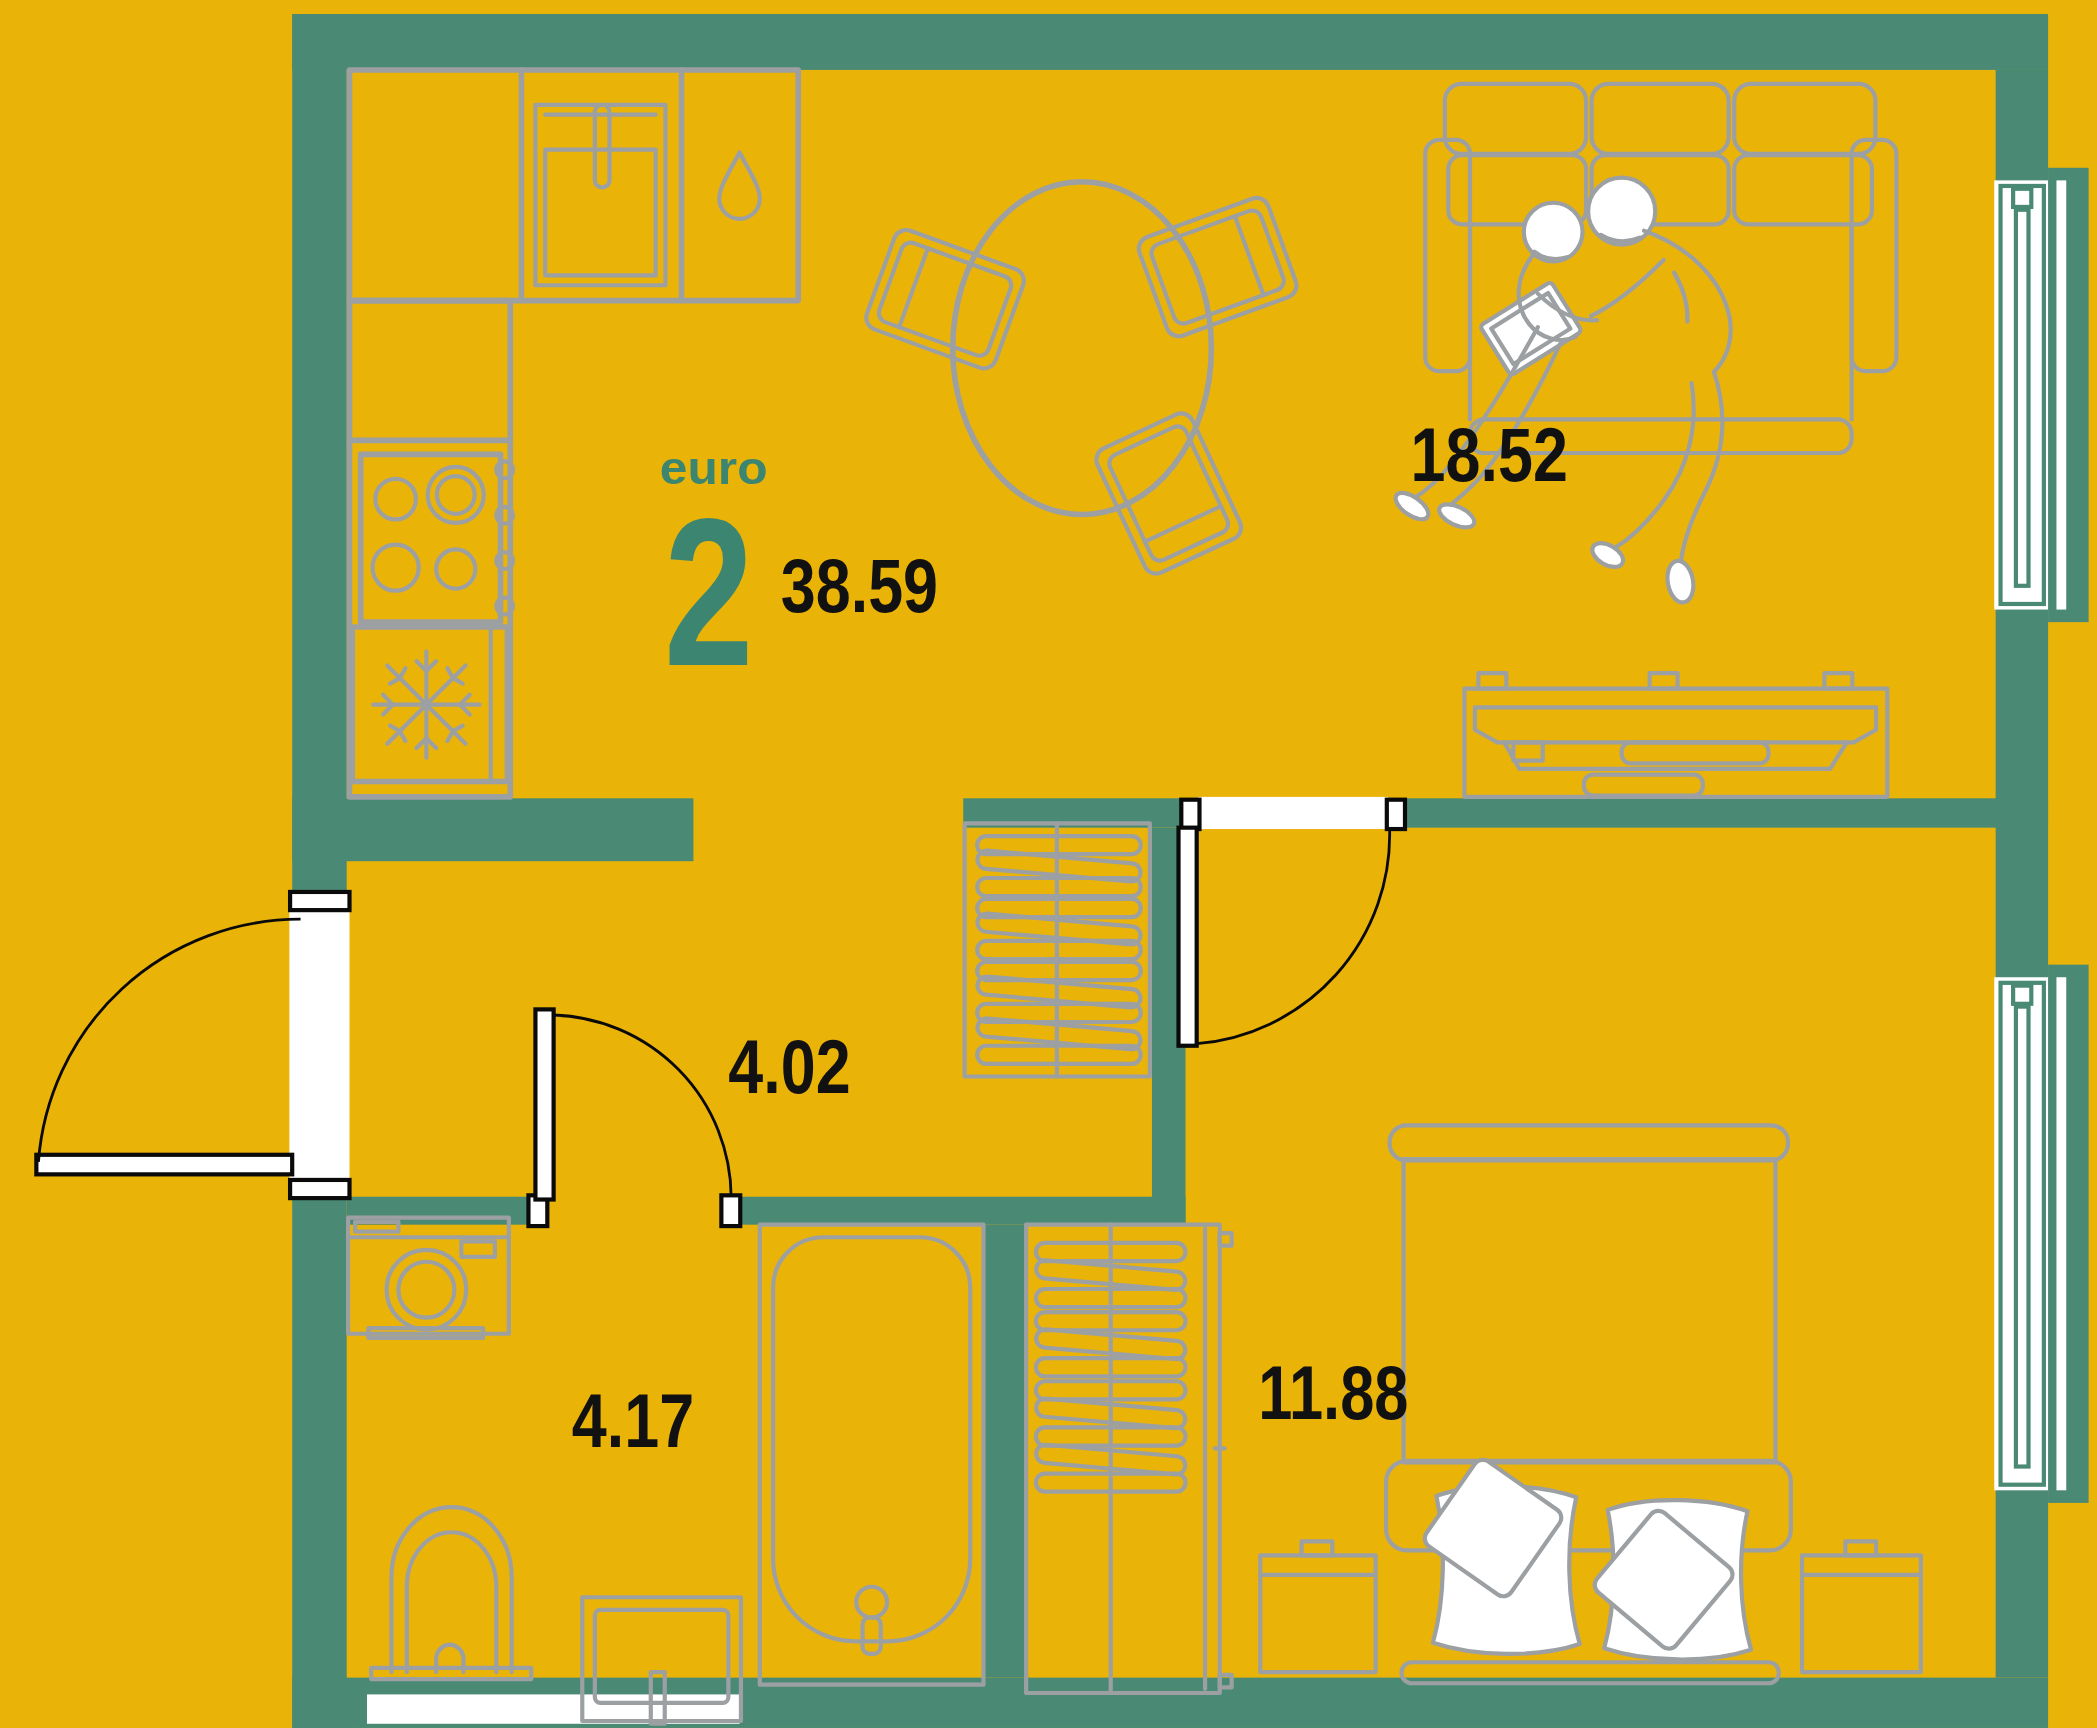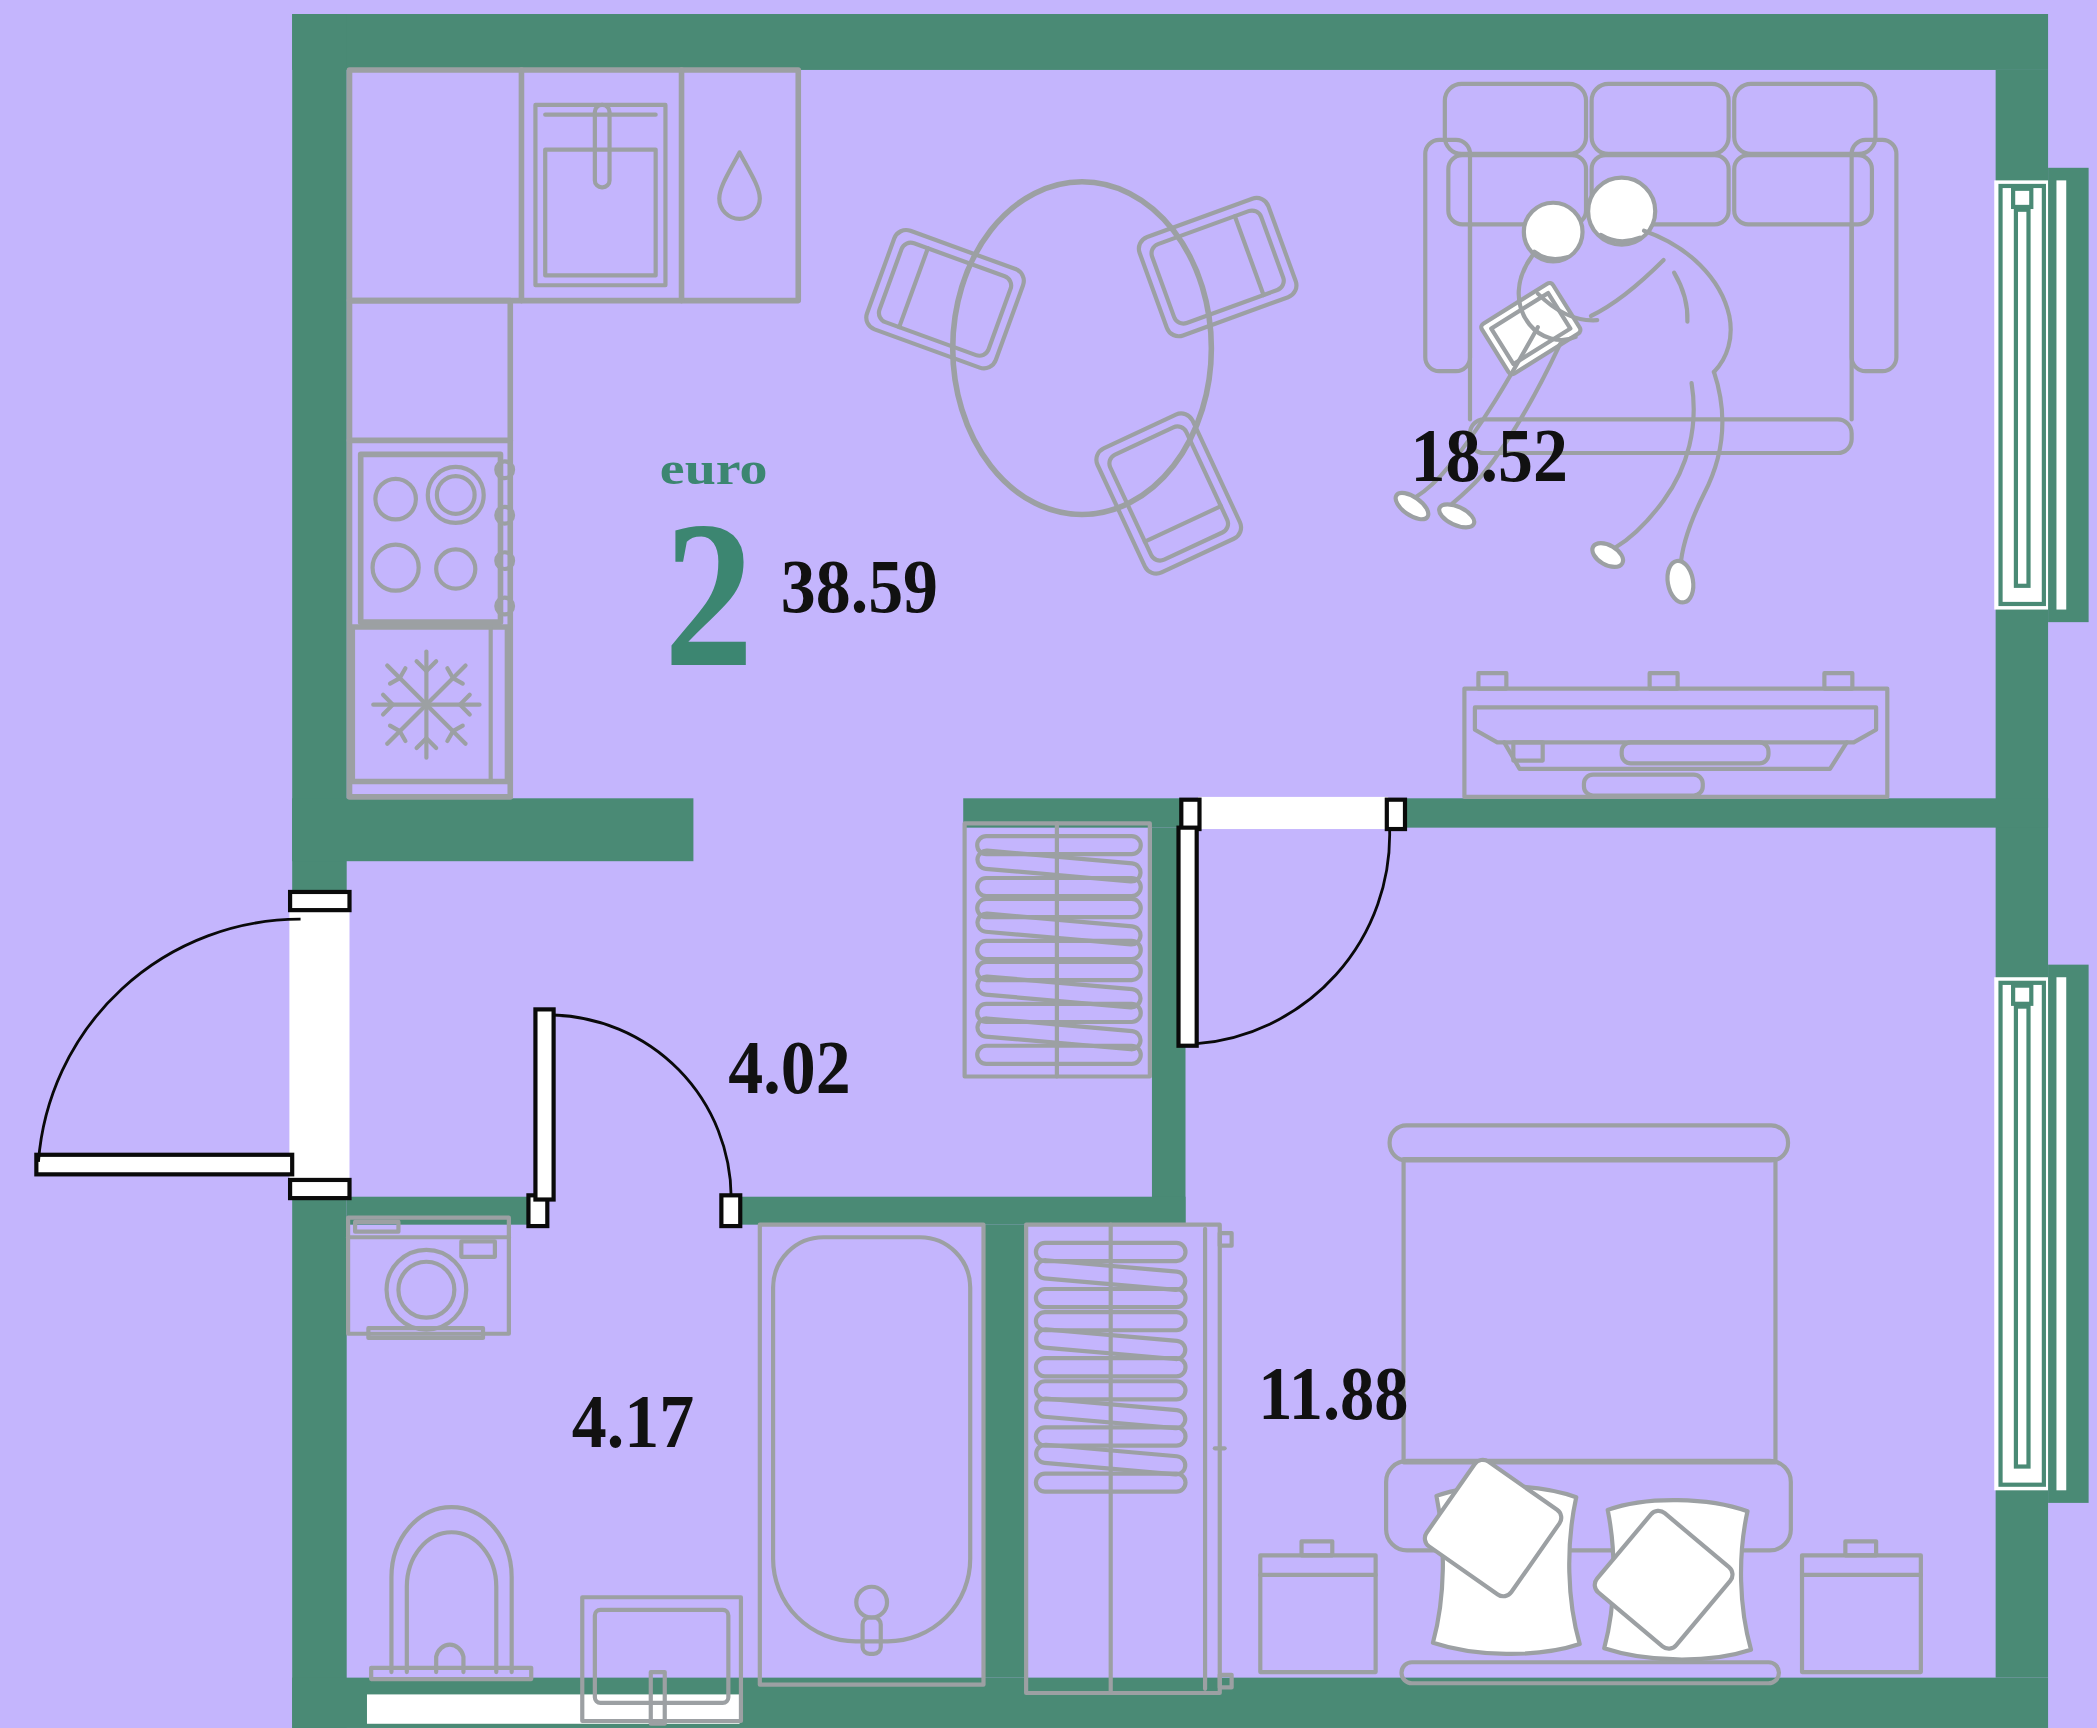--- a/index.html
+++ b/index.html
@@ -1,17 +1,17 @@
 <!DOCTYPE html>
 <html style="font-size:11.2px"><head>
 <meta charset="utf-8">
 <style>
   html,body{margin:0;padding:0;background:#fff;}
-  .stage{position:relative;width:2097px;height:1728px;background:#c4b5fd;overflow:hidden;
-         font-family:Liberation Serif, serif;}
+  .stage{position:relative;width:2097px;height:1728px;background:#eab308;overflow:hidden;
+         font-family:Liberation Sans, sans-serif;}
   svg{display:block}
   .wall{fill:var(--wall,#4a8a75);}
   .cut{fill:#ffffff;}
   .furn{stroke:var(--furn,#9ca0a3);fill:none;stroke-width:8;stroke-linecap:round;stroke-linejoin:round;}
   .furn-thin{stroke:var(--furn,#9ca0a3);fill:none;stroke-width:6;stroke-linecap:round;stroke-linejoin:round;}
   .door{stroke:#0a0a0a;fill:#ffffff;stroke-width:6;}
   .doorarc{stroke:#0a0a0a;fill:none;stroke-width:4;}
   .win{stroke:var(--wall,#4a8a75);fill:#ffffff;stroke-width:6;}
   .lbl{font-weight:700;fill:var(--ink,#111111);}
   .lbl-green{font-weight:700;fill:var(--accent,#3c8671);}

